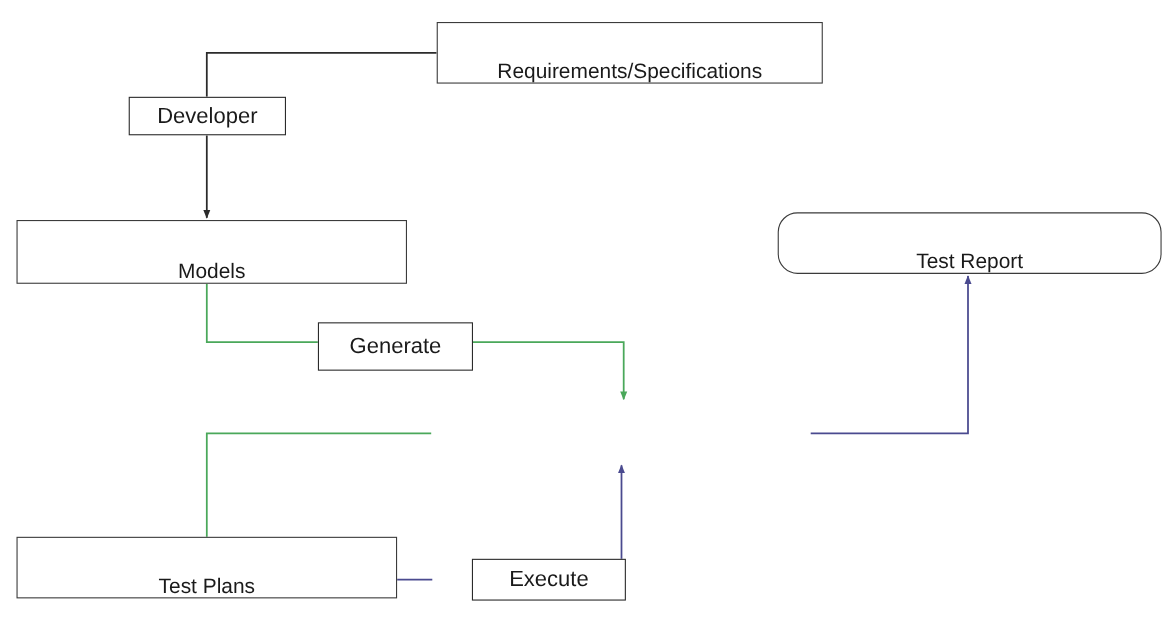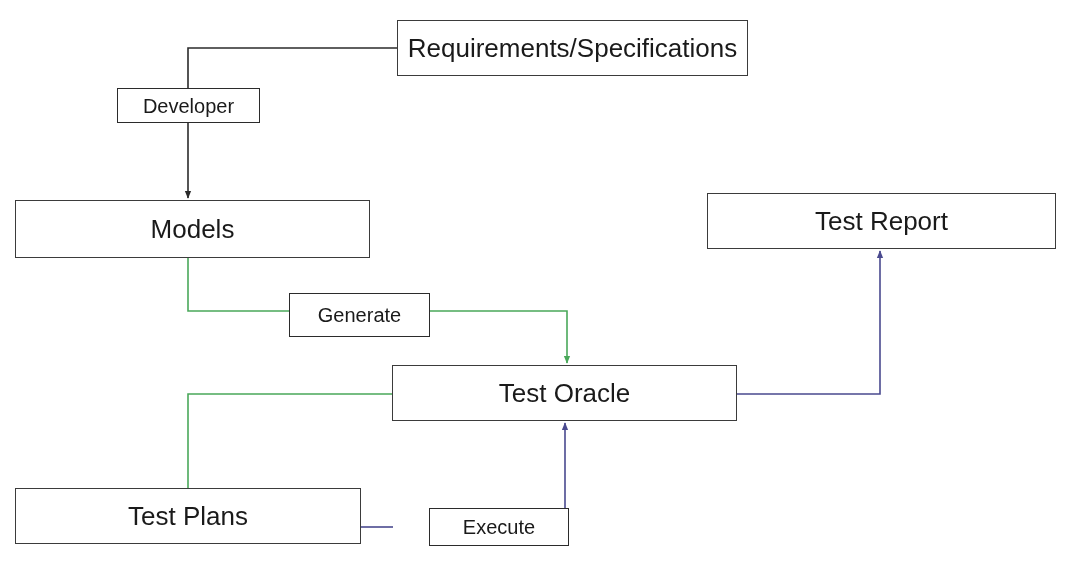--- a/index.html
+++ b/index.html
@@ -31,32 +31,33 @@
     background: #ffffff;
     border: 1px solid #3b3b3b;
     display: flex;
     align-items: center;
     justify-content: center;
     color: #1a1a1a;
     line-height: 1;
     white-space: nowrap;
   }
   .node.primary {
-    font-size: 26px;
+    font-size: 19px;
     border-color: #3b3b3b;
+    align-items: flex-end;
   }
   .node.label {
     font-size: 20px;
     border-color: #2b2b2b;
   }
   
   #node-requirements { left: 397px; top: 20px;  width: 351px; height: 56px; }
   #node-developer    { left: 117px; top: 88px;  width: 143px; height: 35px; }
   #node-models       { left: 15px;  top: 200px; width: 355px; height: 58px; }
-  #node-testreport   { left: 707px; top: 193px; width: 349px; height: 56px; }
+  #node-testreport   { left: 707px; top: 193px; width: 349px; height: 56px; border-radius: 18px; }
   #node-generate     { left: 289px; top: 293px; width: 141px; height: 44px; }
   #node-testoracle   { left: 392px; top: 365px; width: 345px; height: 56px; }
   #node-testplans    { left: 15px;  top: 488px; width: 346px; height: 56px; }
   #node-execute      { left: 393px; top: 508px; width: 140px; height: 38px; margin-left: 36px; }
 </style>
 </head>
 <body>
 
 <div id="canvas">
 
@@ -100,23 +101,20 @@
   </div>
 
   <div class="node primary" id="node-testreport">
     <span>Test Report</span>
   </div>
 
   <div class="node label" id="node-generate">
     <span>Generate</span>
   </div>
 
-  <div class="node primary" id="node-testoracle">
-    <span>Test Oracle</span>
-  </div>
 
   <div class="node primary" id="node-testplans">
     <span>Test Plans</span>
   </div>
 
   <div class="node label" id="node-execute">
     <span>Execute</span>
   </div>
 
 </div>

